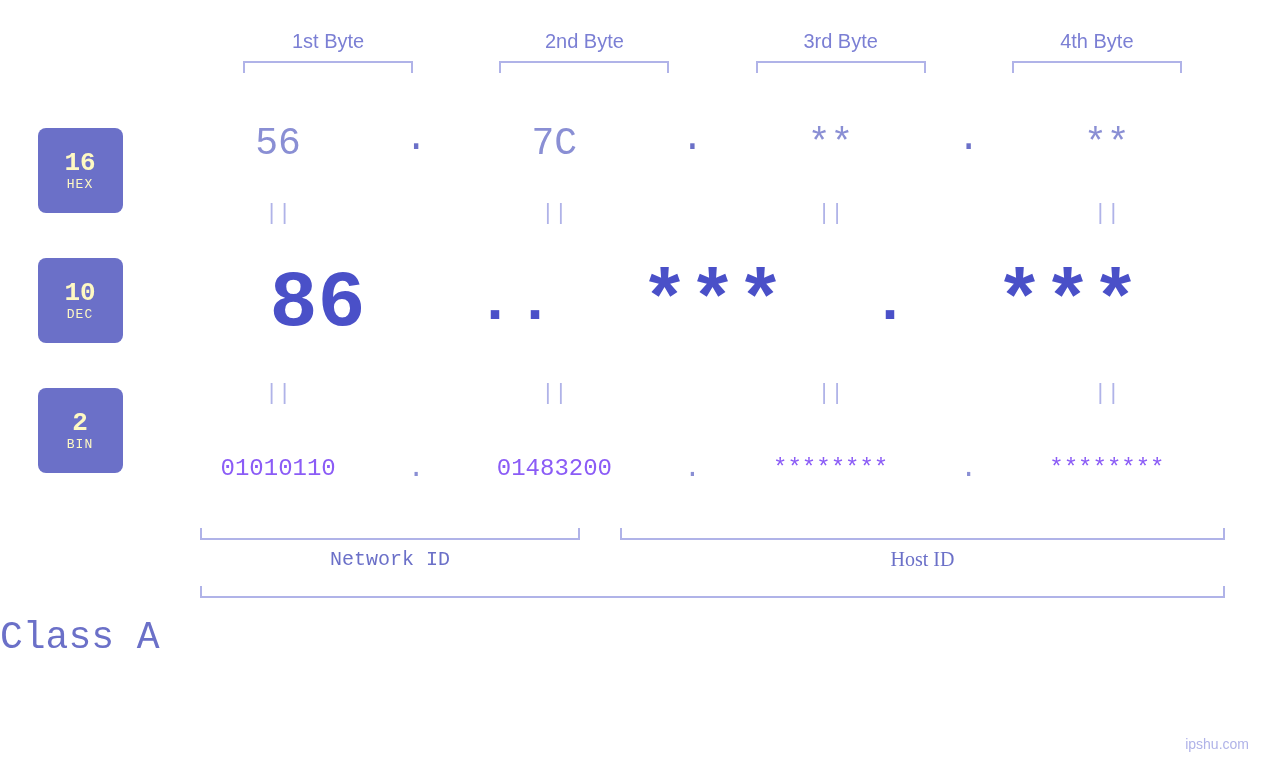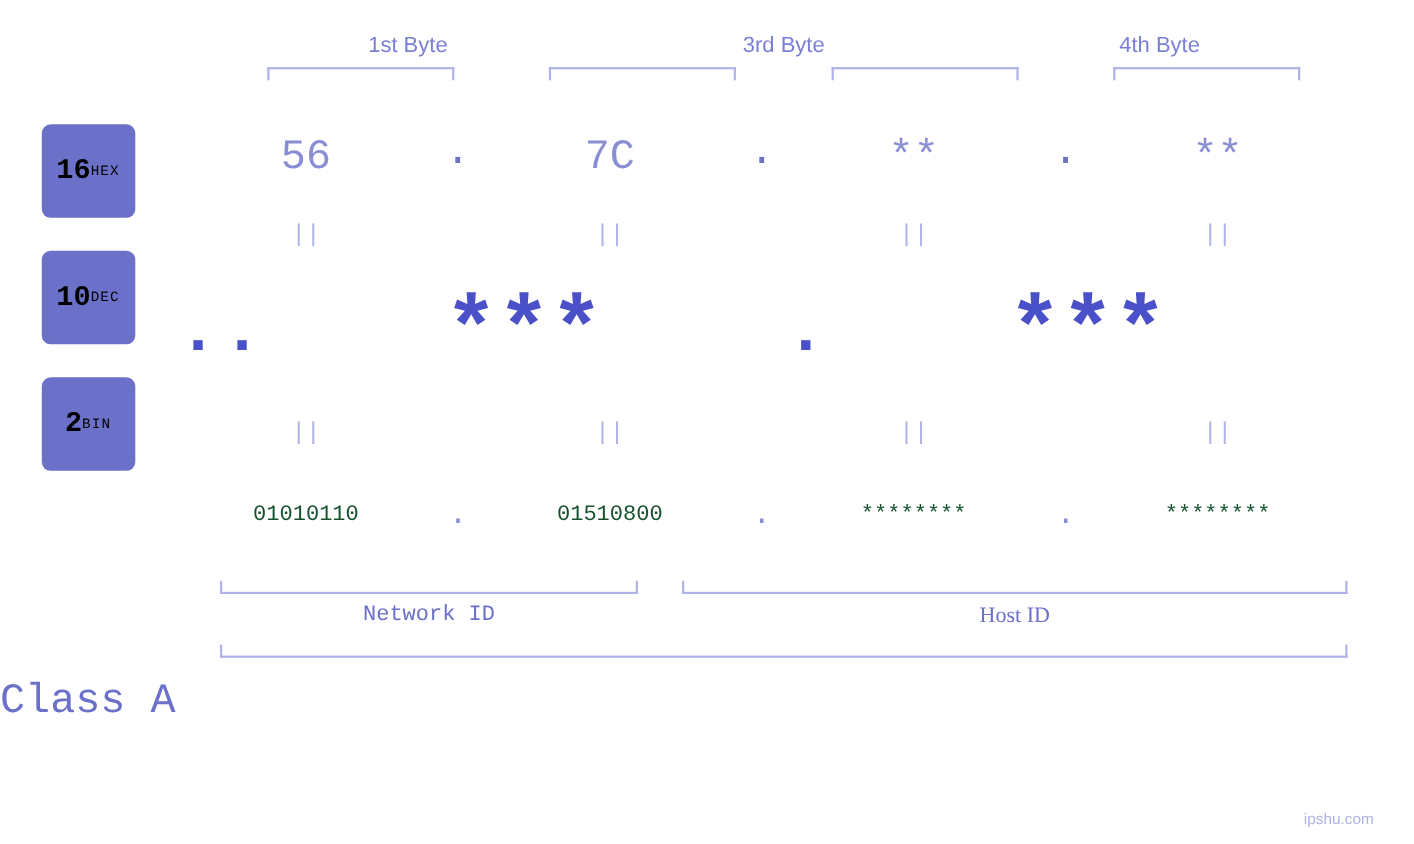--- a/index.html
+++ b/index.html
@@ -75,24 +75,25 @@
       gap: 30px;
       padding-top: 30px;
     }
 
     .badge {
       width: 85px;
       height: 85px;
       background: #6b70c8;
       border-radius: 8px;
       display: flex;
-      flex-direction: row;
+      flex-direction: column;
       align-items: center;
       justify-content: center;
-      color: #000000;
+      color: #fef9c3;
+      margin-top: 15px;
     }
 
     .badge-num {
       font-size: 26px;
       font-weight: bold;
       line-height: 1.1;
     }
 
     .badge-label {
       font-size: 13px;
@@ -131,22 +132,22 @@
       margin-top: 11px;
     }
 
     .value-cell.dec-val {
       font-size: 80px;
       font-weight: bold;
       color: #4a50c8;
     }
 
     .value-cell.bin-val {
-      font-size: 20px;
-      color: #14532d;
+      font-size: 24px;
+      color: #8b5cf6;
     }
 
     .dot {
       width: 40px;
       text-align: center;
       font-size: 38px;
       color: #6b70c8;
       flex-shrink: 0;
     }
 
@@ -197,20 +198,21 @@
       color: #9a9ee0;
     }
   </style>
 </head>
 <body>
 
 <div class="container">
 
   <div class="byte-headers">
     <div class="byte-header">1st Byte</div>
+    <div class="byte-header">2nd Byte</div>
     <div class="byte-header">3rd Byte</div>
     <div class="byte-header">4th Byte</div>
   </div>
 
   <div class="bracket-area">
     <div class="bracket-col">
       <div class="bracket-line"></div>
     </div>
     <div class="bracket-col">
       <div class="bracket-line"></div>
@@ -256,41 +258,42 @@
         <div class="equals-cell">||</div>
         <div class="equals-spacer"></div>
         <div class="equals-cell">||</div>
         <div class="equals-spacer"></div>
         <div class="equals-cell">||</div>
         <div class="equals-spacer"></div>
         <div class="equals-cell">||</div>
       </div>
 
       <div class="value-row dec-row">
+        <div class="value-cell dec-val">86</div>
         <div class="dot dec-dot">.</div>
         <div class="dot dec-dot">.</div>
         <div class="value-cell dec-val masked">***</div>
         <div class="dot dec-dot">.</div>
         <div class="value-cell dec-val masked">***</div>
       </div>
 
       <div class="equals-row">
         <div class="equals-cell">||</div>
         <div class="equals-spacer"></div>
         <div class="equals-cell">||</div>
         <div class="equals-spacer"></div>
         <div class="equals-cell">||</div>
         <div class="equals-spacer"></div>
         <div class="equals-cell">||</div>
       </div>
 
       <div class="value-row">
         <div class="value-cell bin-val">01010110</div>
         <div class="dot bin-dot">.</div>
-        <div class="value-cell bin-val">01510800</div>
+        <div class="value-cell bin-val">01483200</div>
         <div class="dot bin-dot">.</div>
         <div class="value-cell bin-val masked">********</div>
         <div class="dot bin-dot">.</div>
         <div class="value-cell bin-val masked">********</div>
       </div>
 
     </div>
   </div>
 
   <div style="display:flex; padding-left:200px; padding-right:60px; margin-top:5px;">

